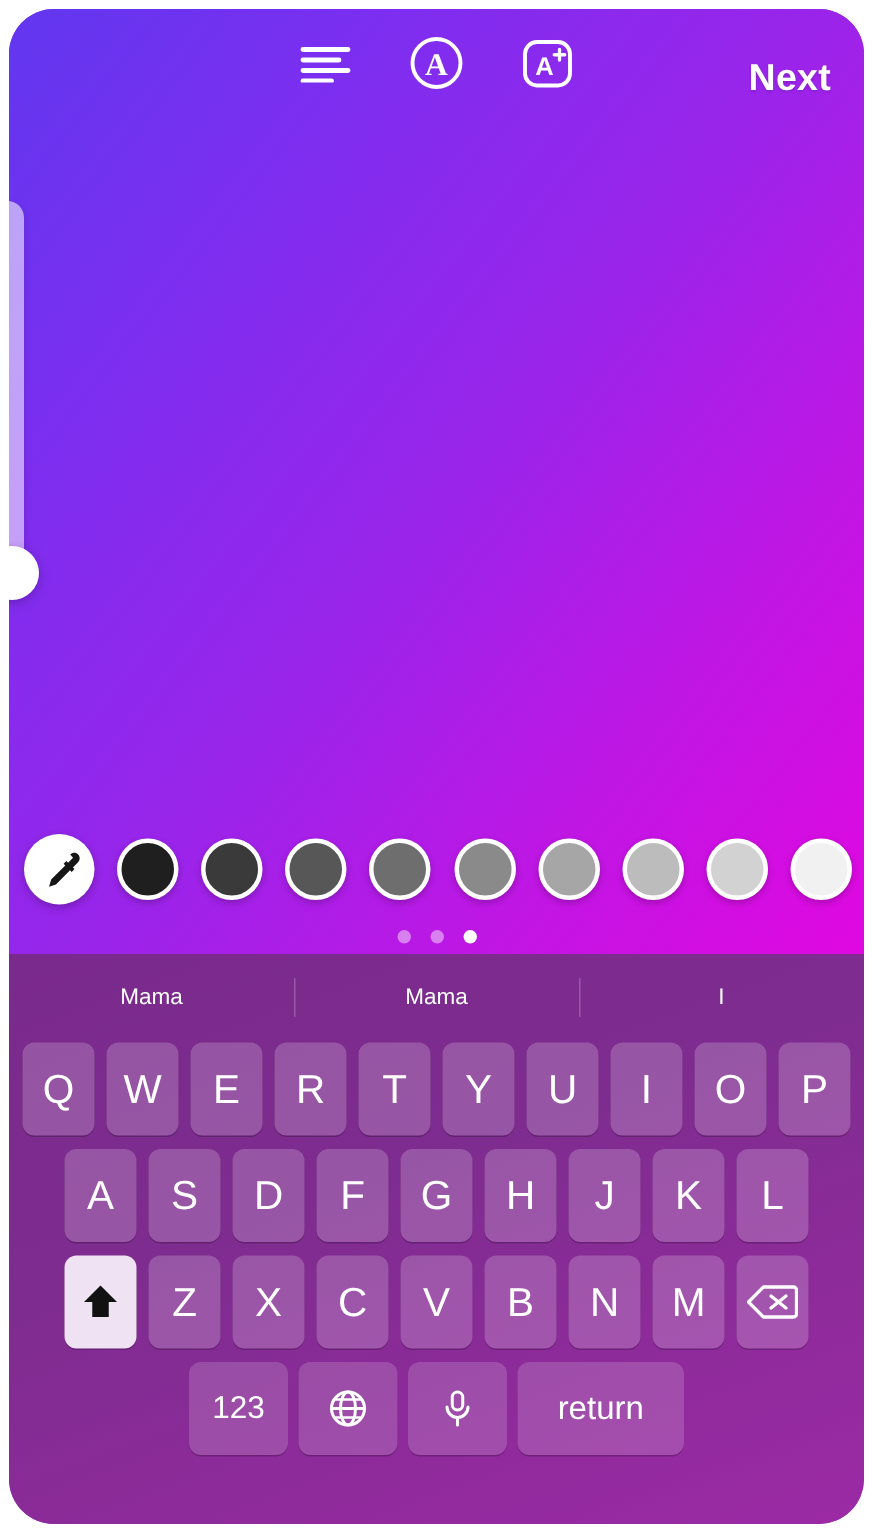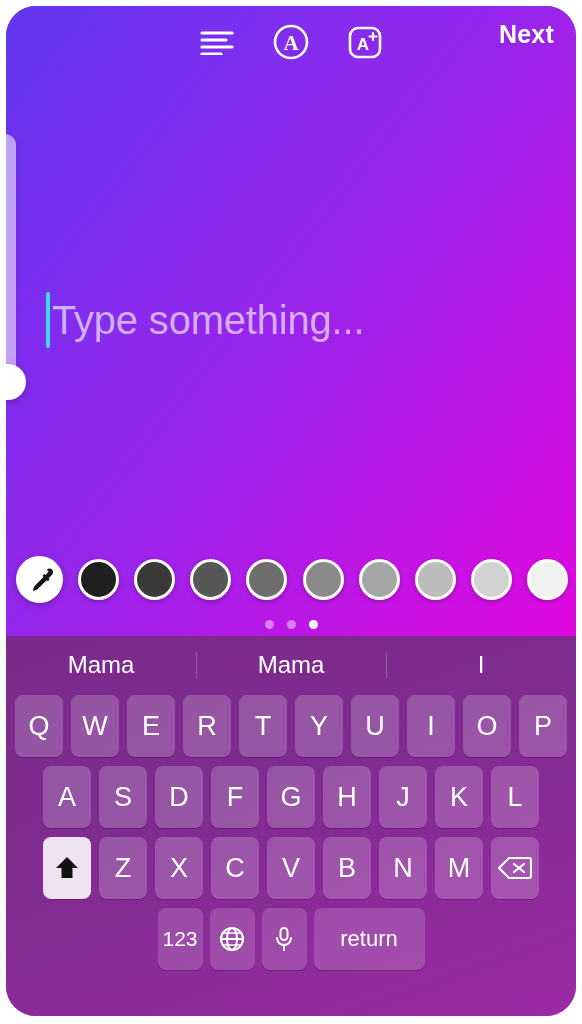--- a/index.html
+++ b/index.html
@@ -61,21 +61,21 @@
   .topicon {
     width: 46px; height: 46px;
     display: flex; align-items: center; justify-content: center;
     cursor: pointer;
   }
   .topicon svg { display:block; }
 
   #next-button {
     position: absolute;
     right: 22px;
-    top: 14px;
+    top: 32px;
     color: #ffffff;
     font-size: 25px;
     font-weight: bold;
     letter-spacing: .2px;
     cursor: pointer;
     text-shadow: 0 1px 2px rgba(0,0,0,.12);
   }
 
   
   #size-slider-track {
@@ -191,21 +191,21 @@
   #suggestion-bar {
     position: relative;
     height: 57px;
     display: flex;
     align-items: center;
   }
   .suggestion {
     flex: 1 1 0;
     text-align: center;
     color: #ffffff;
-    font-size: 24px;
+    font-size: 15px;
     position: relative;
     cursor: pointer;
   }
   .suggestion + .suggestion::before {
     content: "";
     position: absolute;
     left: 0; top: 50%;
     transform: translateY(-50%);
     width: 1px; height: 26px;
     background: rgba(255,255,255,.22);
@@ -245,21 +245,21 @@
     flex: 1 1 auto;
     width: auto;
     min-width: 220px;
     font-size: 23px;
     background: rgba(255,255,255,.26);
   }
   .key.func {
     font-size: 21px;
     background: rgba(255,255,255,.16);
   }
-  .key.small { width: 45px; }
+  .key.small { width: 66px; }
   #row4 { gap: 7px; }
   #row4 .key.return { width: 111px; font-size: 22px; }
 </style>
 </head>
 <body>
 
 <div id="phone">
   <div id="screen">
 
     <div id="canvas" style="background: linear-gradient(128deg, rgb(97, 55, 239) 0%, rgb(122, 47, 240) 22%, rgb(155, 36, 234) 52%, rgb(192, 22, 228) 76%, rgb(224, 8, 224) 100%);">
@@ -293,24 +293,20 @@
             </g>
           </svg>
         </div>
 
         <div id="next-button">Next</div>
       </div>
 
       <div id="size-slider-track"></div>
       <div id="size-slider-handle"></div>
 
-      <div id="text-entry">
-        <div id="text-caret" style="background: rgb(63, 216, 245);"></div>
-        <div id="text-placeholder" style="color: rgba(255, 255, 255, 0.62);">Type something...</div>
-      </div>
 
       <div id="palette">
         <div id="swatch-row">
           <div id="eyedropper">
             <svg width="28" height="28" viewBox="0 0 28 28">
               <path d="M20.8 3.6c1.7-1.7 4.1-1.4 5.3 0 1.3 1.3 1.5 3.7-0.2 5.4l-3.3 3.3 1.1 1.1-1.9 1.9-1.1-1.1-9.4 9.4-4.6 1.5 1.4-4.7 9.4-9.4-1.1-1.1 1.9-1.9 1.1 1.1 3.3-3.3z" fill="#161616"></path>
             </svg>
           </div>
           <div class="swatch" style="background: rgb(31, 31, 31);"></div>
           <div class="swatch" style="background: rgb(58, 58, 58);"></div>

